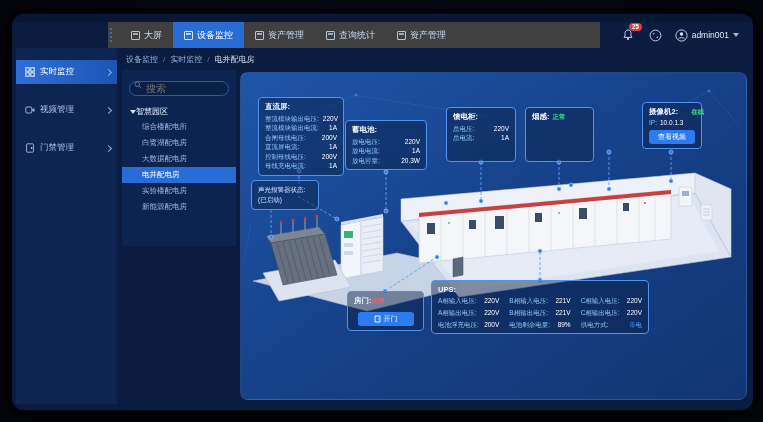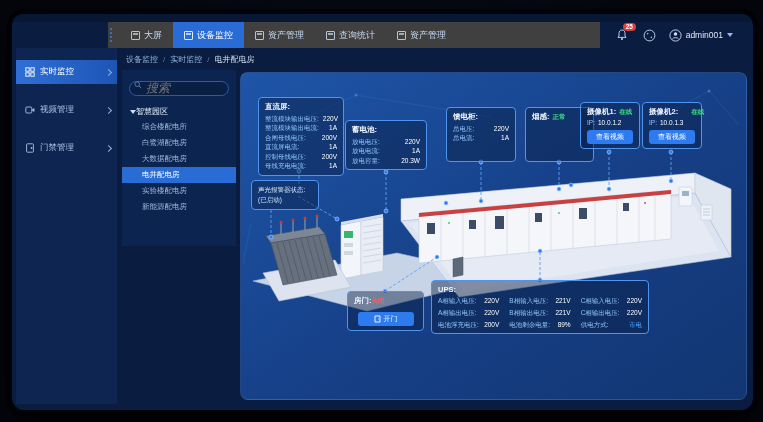--- a/index.html
+++ b/index.html
@@ -8,42 +8,42 @@
   .app{position:absolute;left:10px;top:12px;width:741px;height:396px;border-radius:14px;overflow:hidden;
     background:#0a1d40;border:2px solid #01030a;box-shadow:0 0 0 3px rgba(0,0,0,.65),0 14px 40px rgba(0,0,0,.9);}
   
   .topstrip{position:absolute;left:0;top:0;right:0;height:8px;background:#081734;}
   .tabband{position:absolute;left:96px;top:8px;width:492px;height:26px;background:#404040;display:flex;align-items:stretch;}
   .tabband .divider{width:2px;margin:6px 6px 6px 2px;border-left:2px dotted #3e6cae;}
   .tab{display:flex;align-items:center;gap:4px;padding:0 11px;font-size:9px;color:#c9dcf4;cursor:pointer;}
   .tab.active{background:#2a6cd5;color:#fff;}
   .tabicon{width:7px;height:7px;border:1px solid currentColor;border-radius:1px;opacity:.85;position:relative;}
   .tabicon::after{content:"";position:absolute;left:1px;top:1px;right:1px;height:2px;background:currentColor;opacity:.8;}
-  .topright{position:absolute;right:20px;top:8px;height:26px;display:flex;align-items:center;gap:12px;}
+  .topright{position:absolute;right:14px;top:8px;height:26px;display:flex;align-items:center;gap:12px;}
   .iconbtn{position:relative;width:15px;height:15px;display:flex;align-items:center;justify-content:center;cursor:pointer;}
   .badge{position:absolute;top:-5px;left:8px;background:#e23b3b;color:#fff;font-size:6.5px;line-height:8px;
     padding:0 3px;border-radius:5px;font-weight:bold;}
   .user{display:flex;align-items:center;gap:4px;color:#dfe9f8;font-size:8.5px;cursor:pointer;}
   .caret-down{width:0;height:0;border-left:3px solid transparent;border-right:3px solid transparent;border-top:4px solid #9db8e0;}
   
   .sidebar{position:absolute;left:4px;top:34px;width:101px;bottom:6px;background:#0d2550;padding-top:12px;}
   .sbitem{display:flex;align-items:center;gap:5px;height:24px;margin:0 0 14px 0;padding:0 6px 0 9px;
     font-size:8.5px;color:#a9c1e4;cursor:pointer;}
   .sbitem.active{background:linear-gradient(90deg,#2f6fd6,#1d55b4);color:#fff;}
   .sbitem .lbl{flex:1;}
   .chev{width:4px;height:4px;border-top:1px solid #8fb0dc;border-right:1px solid #8fb0dc;transform:rotate(45deg);}
   
   .breadcrumb{position:absolute;left:114px;top:40px;font-size:8px;color:#8fb0dc;display:flex;gap:5px;align-items:center;}
   .breadcrumb .last{color:#cfe0f5;}
   .bc-sep{color:#567db5;}
   
   .treepanel{position:absolute;left:110px;top:56px;width:114px;height:168px;background:#0c2450;padding-top:8px;}
   .search{position:relative;margin:0 7px 8px 7px;}
   .search input{width:100%;box-sizing:border-box;height:15px;border-radius:8px;border:1px solid #2c5aa8;
-    background:#0a1f44;color:#9fb8dd;font-size:12px;padding:0 4px 0 16px;outline:none;font-style:italic;}
+    background:#0a1f44;color:#9fb8dd;font-size:10px;padding:0 4px 0 16px;outline:none;}
   .search svg{position:absolute;left:5px;top:3px;}
   .troot{display:flex;align-items:center;gap:0;padding:2px 8px;font-size:8px;color:#e3eefb;}
   .tree-arrow{width:0;height:0;border-left:3px solid transparent;border-right:3px solid transparent;border-top:4px solid #cfe0f5;}
   .titem{font-size:7.5px;color:#9fb8dd;padding:3px 8px 3px 20px;cursor:pointer;white-space:nowrap;}
   .titem.sel{background:#2a6cd5;color:#fff;}
   
   .main{position:absolute;left:228px;top:58px;width:505px;height:326px;border-radius:8px;overflow:hidden;
     background:linear-gradient(145deg,#1e55a8 0%,#163f86 55%,#123672 100%);border:1px solid rgba(255,255,255,.08);}
   .p{position:absolute;background:rgba(8,28,64,.45);border:1px solid #4f94ee;border-radius:4px;
     padding:4px 6px;box-sizing:border-box;font-size:6.5px;color:#9ccaf5;}
@@ -328,31 +328,20 @@
           </div>
       </div>
 
       <div class="p" style="left:284px;top:34px;width:69px;height:55px;">
         <div class="prow" style="justify-content:flex-start;gap:3px;">
           <span class="pt" style="margin:0;">烟感:</span>
           <span class="status-ok">正常</span>
         </div>
       </div>
 
-      <div class="p" style="left:339px;top:29px;width:60px;">
-        <div class="prow" style="justify-content:flex-start;gap:3px;">
-          <span class="pt" style="margin:0;">摄像机1:</span>
-          <span class="status-ok">在线</span>
-        </div>
-        <div class="prow" style="justify-content:flex-start;gap:3px;">
-          <span class="plabel">IP:</span>
-          <span class="pval">10.0.1.2</span>
-        </div>
-        <div class="btn">查看视频</div>
-      </div>
 
       <div class="p" style="left:401px;top:29px;width:60px;">
         <div class="prow" style="justify-content:flex-start;gap:13px;">
           <span class="pt" style="margin:0;">摄像机2:</span>
           <span class="status-ok">在线</span>
         </div>
         <div class="prow" style="justify-content:flex-start;gap:3px;">
           <span class="plabel">IP:</span>
           <span class="pval">10.0.1.3</span>
         </div>

